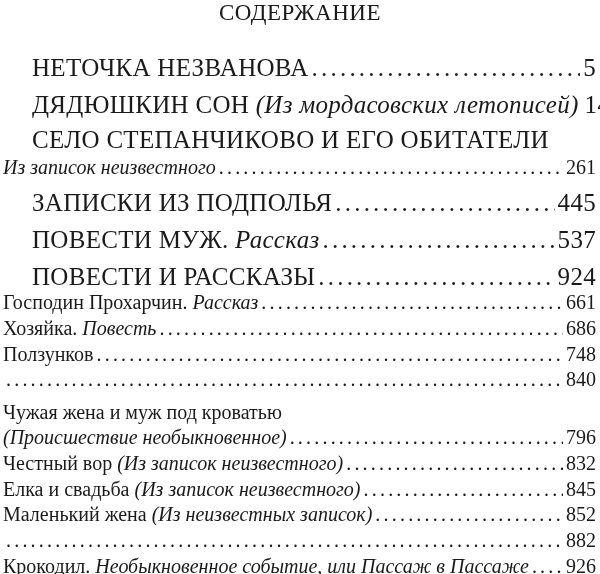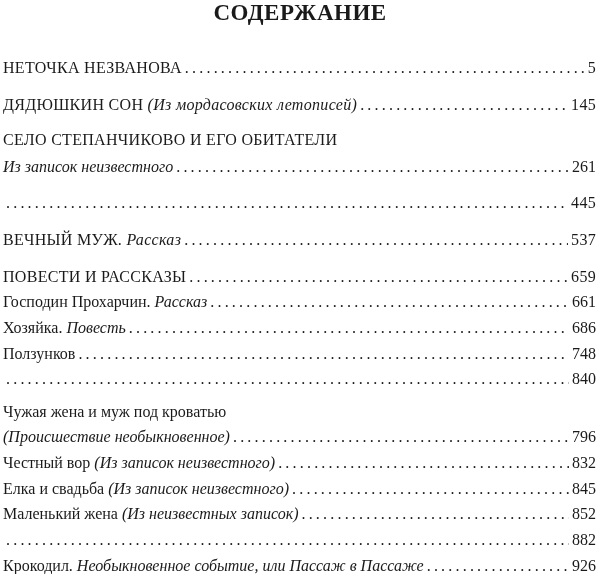--- a/index.html
+++ b/index.html
@@ -1,22 +1,22 @@
 <!DOCTYPE html>
 <html><head>
 <meta charset="utf-8">
 <style>
   html, body { margin: 0; padding: 0; background: #ffffff; }
   body { width: 600px; height: 574px; position: relative; overflow: hidden;
          font-family: "Liberation Serif", "DejaVu Serif", serif; color: #1a1a1a; }
   .title { position: absolute; top: 0; left: 0; width: 600px; text-align: center;
-           font-weight: bold; font-size: 23px; letter-spacing: 0.5px; line-height: 26px; }
+           font-weight: normal; font-size: 23px; letter-spacing: 0.5px; line-height: 26px; }
   .line { position: absolute; left: 3px; right: 4px; display: flex; align-items: baseline;
-          font-size: 16px; white-space: nowrap; height: 24px; line-height: 24px; }
-  .line.big { font-size: 16px; letter-spacing: 0.3px; }
+          font-size: 20px; white-space: nowrap; height: 24px; line-height: 24px; }
+  .line.big { font-size: 25px; letter-spacing: 0.3px; margin-left: 29px; }
   .line .t { flex: 0 0 auto; }
   .line i { }
   .dots { flex: 1 1 auto; overflow: hidden; margin: 0 3px; letter-spacing: 3.2px; color: #1a1a1a; }
   .dots::after { content: "................................................................................................................................................"; }
   .pg { flex: 0 0 auto; text-align: right; }
 </style>
 </head>
 <body>
 
 <div class="title">СОДЕРЖАНИЕ</div>
@@ -34,32 +34,33 @@
   </div>
   <div class="line big" style="top:128px">
     <span class="t"><span>СЕЛО СТЕПАНЧИКОВО И ЕГО ОБИТАТЕЛИ</span></span>
   </div>
   <div class="line" style="top:155px">
     <span class="t"><i>Из записок неизвестного</i></span>
     <span class="dots"></span>
     <span class="pg">261</span>
   </div>
   <div class="line big" style="top:191px">
+    <span class="t"><span>ЗАПИСКИ ИЗ ПОДПОЛЬЯ</span></span>
     <span class="dots"></span>
     <span class="pg">445</span>
   </div>
   <div class="line big" style="top:228px">
-    <span class="t"><span>ВЕЧНЫЙ МУЖ. </span><i>Рассказ</i></span>
+    <span class="t"><span>ПОВЕСТИ МУЖ. </span><i>Рассказ</i></span>
     <span class="dots"></span>
     <span class="pg">537</span>
   </div>
   <div class="line big" style="top:265px">
     <span class="t"><span>ПОВЕСТИ И РАССКАЗЫ</span></span>
     <span class="dots"></span>
-    <span class="pg">659</span>
+    <span class="pg">924</span>
   </div>
   <div class="line" style="top:290px">
     <span class="t"><span>Господин Прохарчин. </span><i>Рассказ</i></span>
     <span class="dots"></span>
     <span class="pg">661</span>
   </div>
   <div class="line" style="top:316px">
     <span class="t"><span>Хозяйка. </span><i>Повесть</i></span>
     <span class="dots"></span>
     <span class="pg">686</span>

